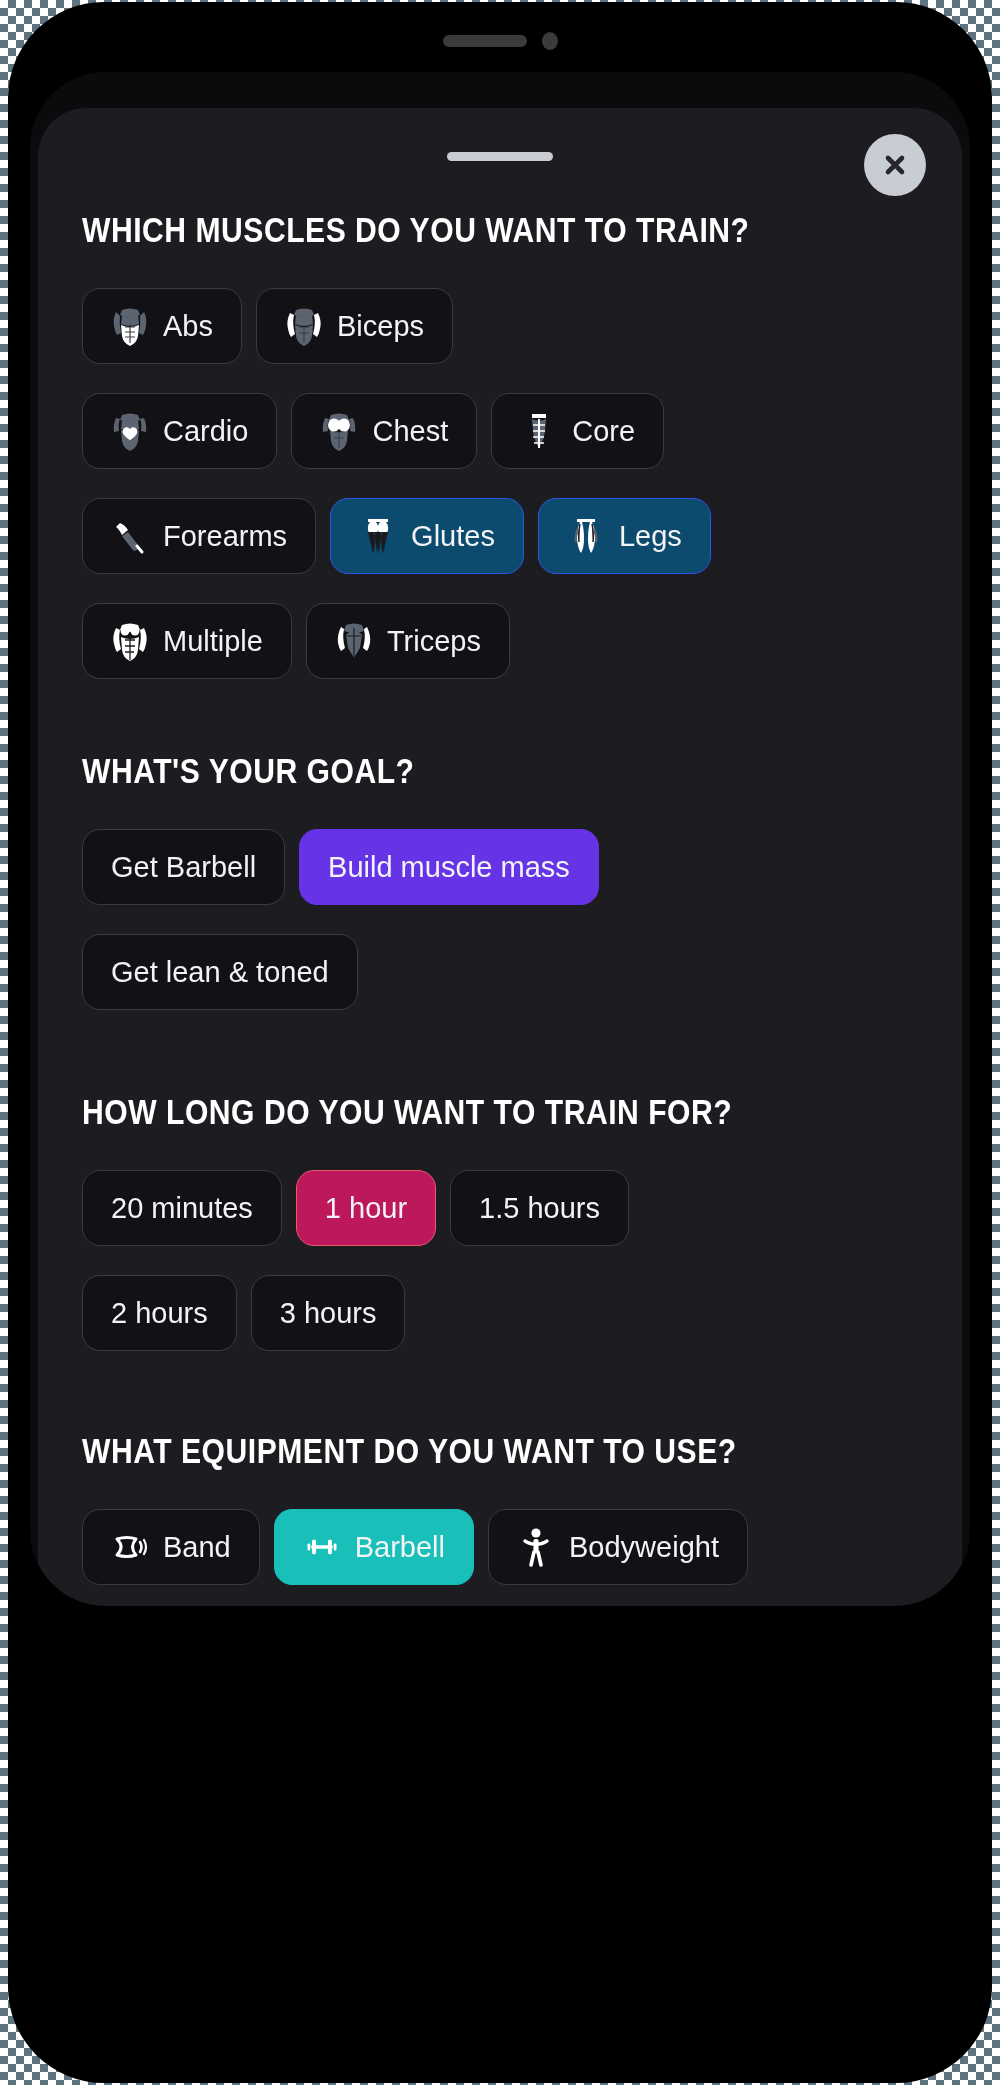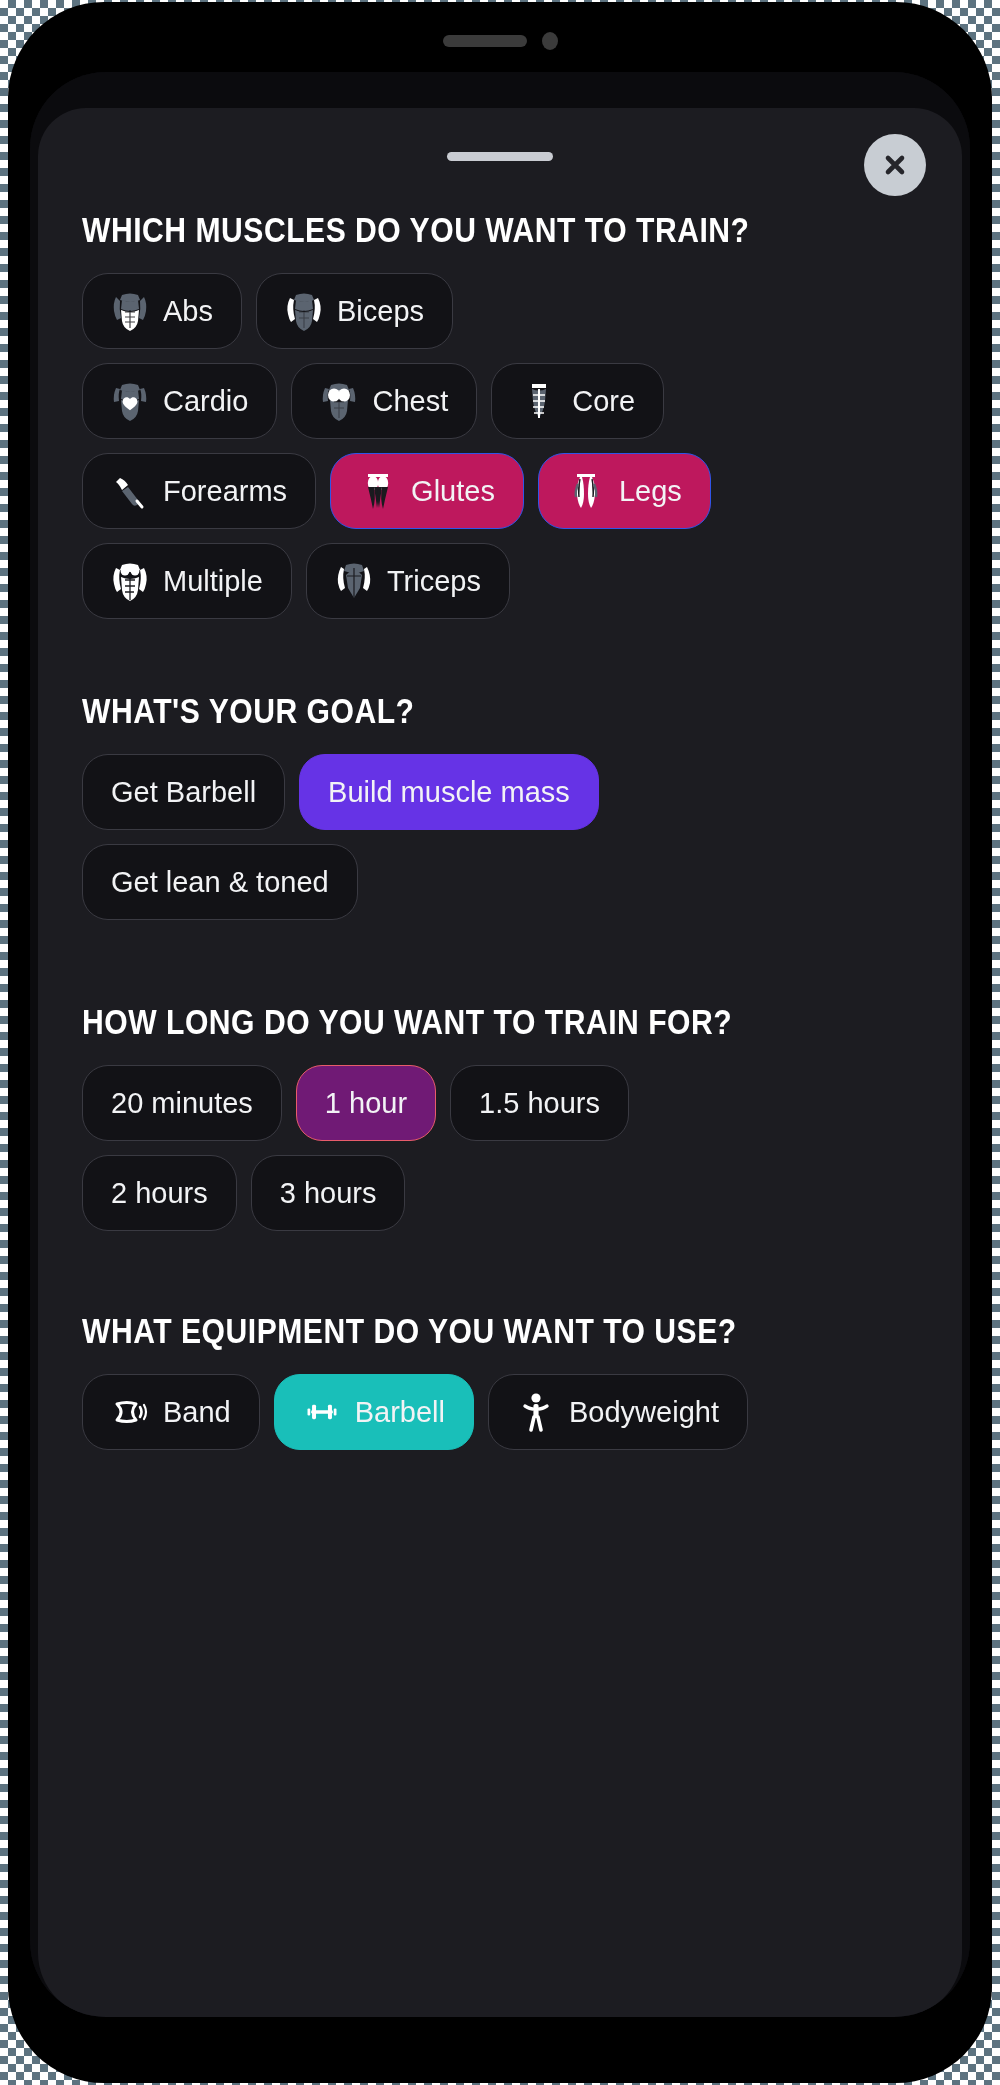--- a/index.html
+++ b/index.html
@@ -63,21 +63,21 @@
     border-radius: 50%;
     background: #3b3b3b;
   }
 
   
   #screen {
     position: absolute;
     left: 22px;
     top: 70px;
     width: 940px;
-    height: 1945px;
+    height: 1534px;
     background: #0b0b0e;
     border-radius: 76px;
     overflow: hidden;
   }
 
   
   #behind-accent {
     position: absolute;
     left: 0px;
     top: 0px;
@@ -165,52 +165,53 @@
     gap: 14px;
     margin-bottom: 14px;
   }
 
   .chip {
     display: inline-flex;
     align-items: center;
     gap: 14px;
     height: 76px;
     padding: 0 28px;
-    border-radius: 26px;
+    border-radius: 18px;
     background: #121216;
     border: 1.5px solid #3a3a42;
     box-sizing: border-box;
     cursor: pointer;
     white-space: nowrap;
+    margin-top: 15px;
   }
   .chip .chip-label {
     font-size: 29px;
     color: #f2f3f5;
     line-height: 1;
   }
   .chip .chip-icon {
     width: 38px;
     height: 42px;
     display: flex;
     align-items: center;
     justify-content: center;
     flex: 0 0 auto;
   }
   .chip .chip-icon svg { display: block; }
 
   .chip.sel-blue {
-    background: #be185d;
+    background: #0c4a6e;
     border-color: #2f55e8;
   }
   .chip.sel-purple {
     background: #6633e6;
     border-color: #6633e6;
   }
   .chip.sel-red {
-    background: #701a75;
+    background: #be185d;
     border-color: #e85c6b;
   }
   .chip.sel-teal {
     background: #19bfb9;
     border-color: #19bfb9;
   }
   .gap-dur  { height: 70px; }
   .gap-equip{ height: 68px; }
   .gap-after-muscles { height: 60px; }
 </style>

